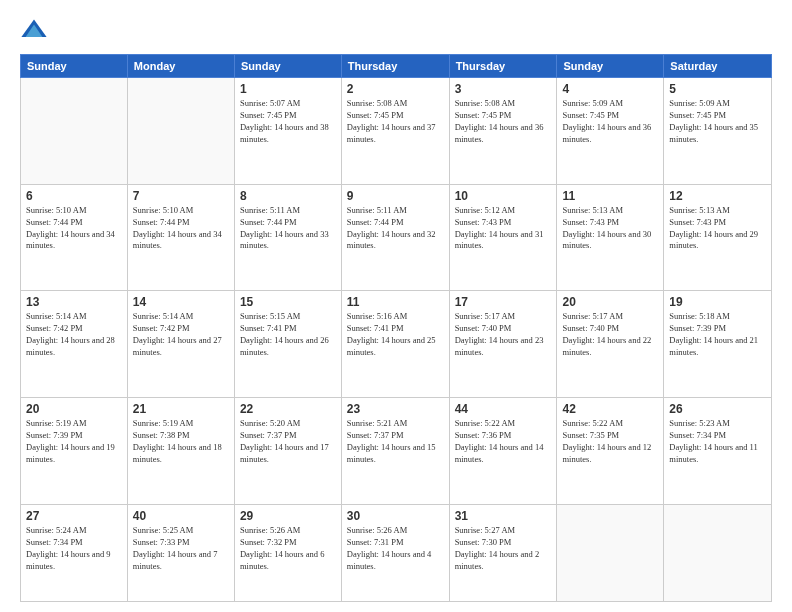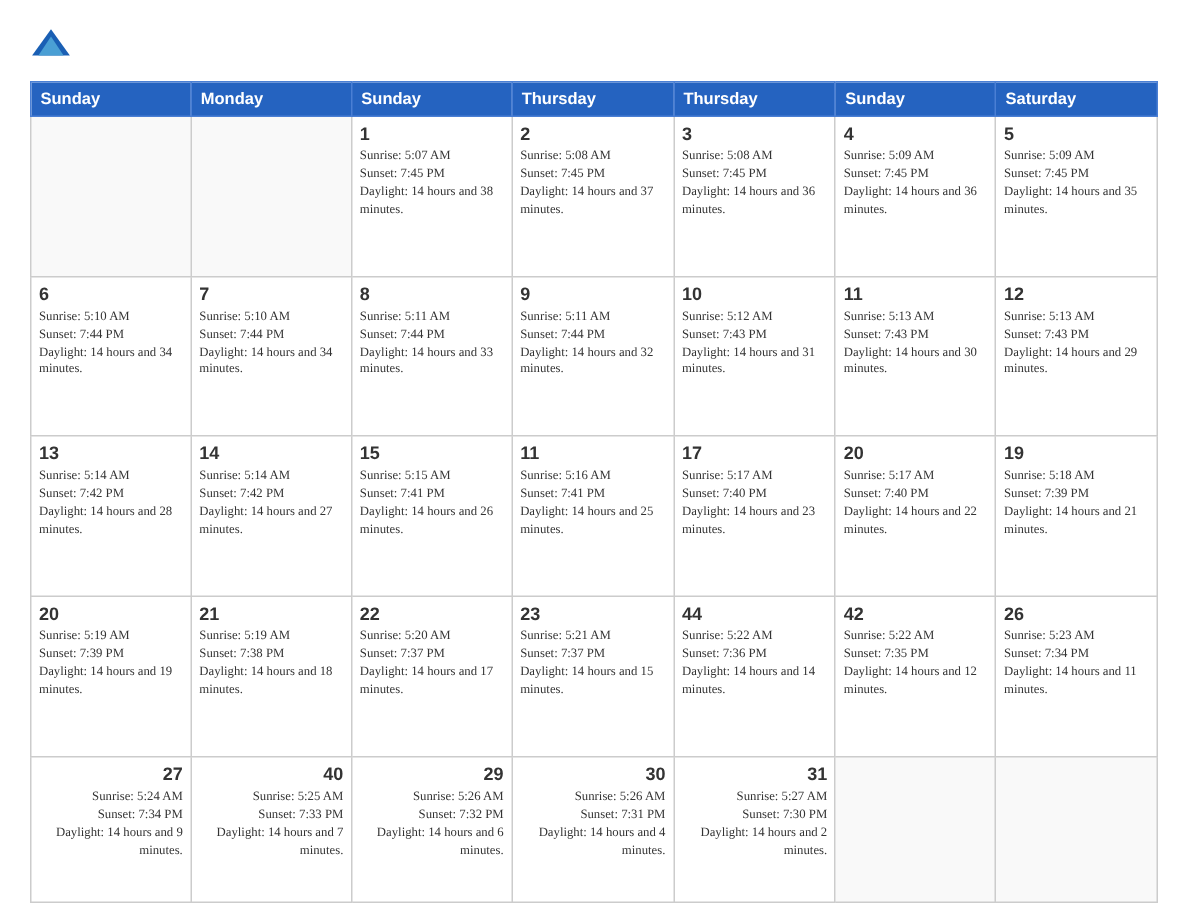--- a/index.html
+++ b/index.html
@@ -94,21 +94,20 @@
       font-size: 8.5px;
       line-height: 1.4;
       color: #333;
       font-family: Liberation Serif, serif;
     }
     tbody tr td.empty {
       background: #f9f9f9;
     }
     tbody tr:last-child td {
       height: 80px;
-      text-align: right;
     }
   </style>
 </head>
 <body>
 
 <div class="page">
   <div class="header">
     <div class="logo">
       <svg class="logo-icon" viewBox="0 0 40 40" xmlns="http://www.w3.org/2000/svg">
         <polygon points="20,5 38,30 2,30" fill="#1a5fb4"></polygon>

